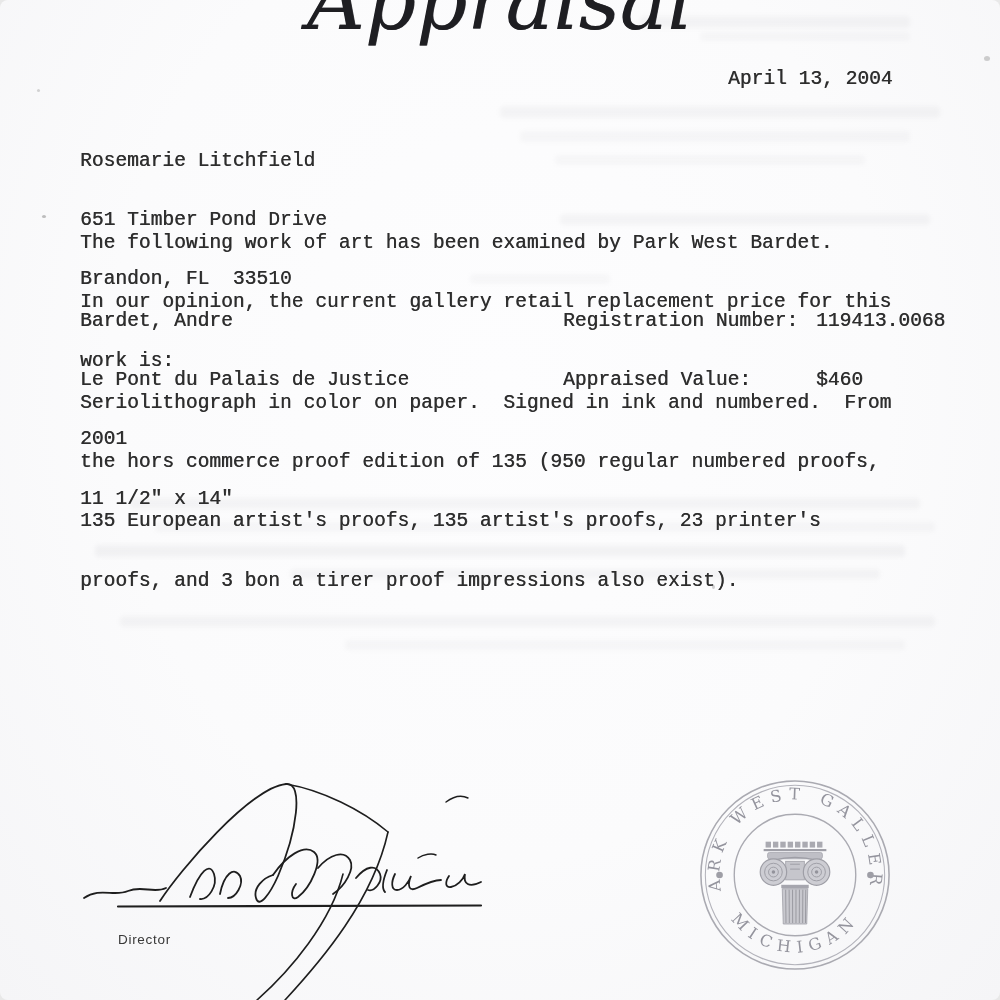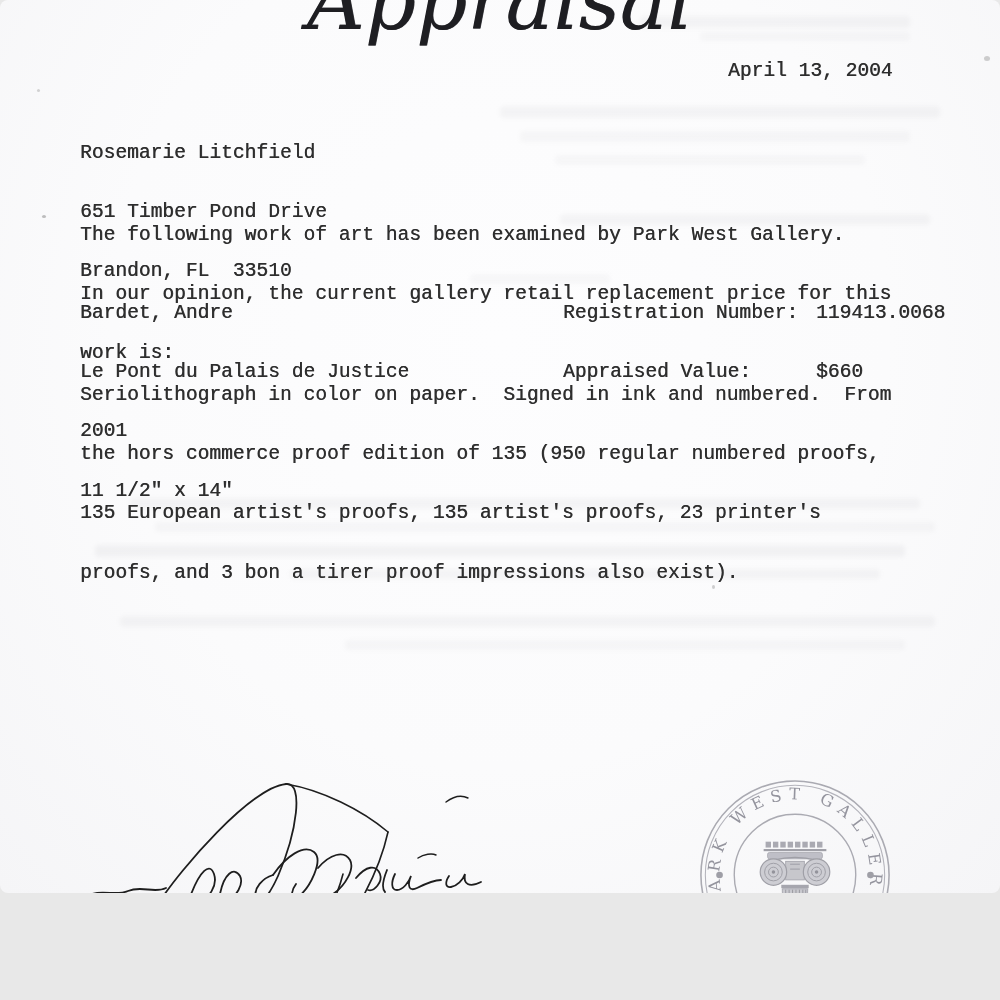--- a/index.html
+++ b/index.html
@@ -1,27 +1,28 @@
 <!DOCTYPE html>
 <html><head>
 <meta charset="utf-8">
 <style>
   html,body { margin:0; padding:0; background:#e8e8e8; }
   .page {
-    position:relative; width:1000px; height:893px; overflow:hidden;
+    position:relative; width:1000px; height:1000px; overflow:hidden;
     background: radial-gradient(ellipse at 50% 38%, #fdfdfe 0%, #fbfbfc 55%, #f5f5f7 100%);
     font-family:"Liberation Mono", monospace;
     border-radius:8px;
   }
   .mono {
     position:absolute;
     font-family:"Liberation Mono","DejaVu Sans Mono",monospace;
     font-size:19.6px; line-height:19.8px; color:#2d2d2d;
     white-space:pre; letter-spacing:0;
     text-shadow:0.4px 0 0.35px rgba(45,45,45,0.85);
+    margin-top:8px;
   }
   .title-wrap {
     position:absolute; top:-38px; left:0; width:1000px; text-align:center;
     font-family:"DejaVu Serif","Liberation Serif",serif;
     font-style:italic; font-size:80px; line-height:1; color:#1e1e22;
     text-shadow:0.5px 0 0.4px rgba(25,25,30,0.8);
   }
   .row { display:flex; }
   .reg-label { display:inline-block; width:253px; }
   .signatory-name {
@@ -74,40 +75,40 @@
 
   <div class="mono" style="left:728px;top:62px;">April 13, 2004</div>
 
   <div class="mono" style="left:80px;top:104px;">
     <div>Rosemarie Litchfield</div>
     <div>651 Timber Pond Drive</div>
     <div>Brandon, FL  33510</div>
   </div>
 
   <div class="mono" style="left:80px;top:186px;">
-    <div>The following work of art has been examined by Park West Gallery.</div>
+    <div>The following work of art has been examined by Park West Bardet.</div>
     <div>In our opinion, the current gallery retail replacement price for this</div>
     <div>work is:</div>
   </div>
 
   <div class="mono" style="left:80px;top:264px;">
     <div>Bardet, Andre</div>
     <div>Le Pont du Palais de Justice</div>
     <div>2001</div>
     <div>11 1/2" x 14"</div>
   </div>
 
   <div class="mono" style="left:563px;top:264px;">
     <div class="row">
       <span class="reg-label">Registration Number:</span>
       <span>119413.0068</span>
     </div>
     <div class="row">
       <span class="reg-label">Appraised Value:</span>
-      <span>$660</span>
+      <span>$460</span>
     </div>
   </div>
 
   <div class="mono" style="left:80px;top:346px;">
     <div>Seriolithograph in color on paper.  Signed in ink and numbered.  From</div>
     <div>the hors commerce proof edition of 135 (950 regular numbered proofs,</div>
     <div>135 European artist's proofs, 135 artist's proofs, 23 printer's</div>
     <div>proofs, and 3 bon a tirer proof impressions also exist).</div>
   </div>
 

